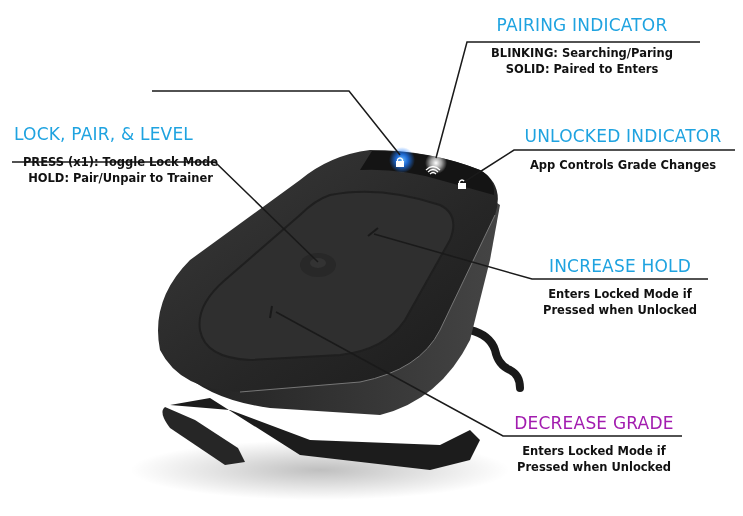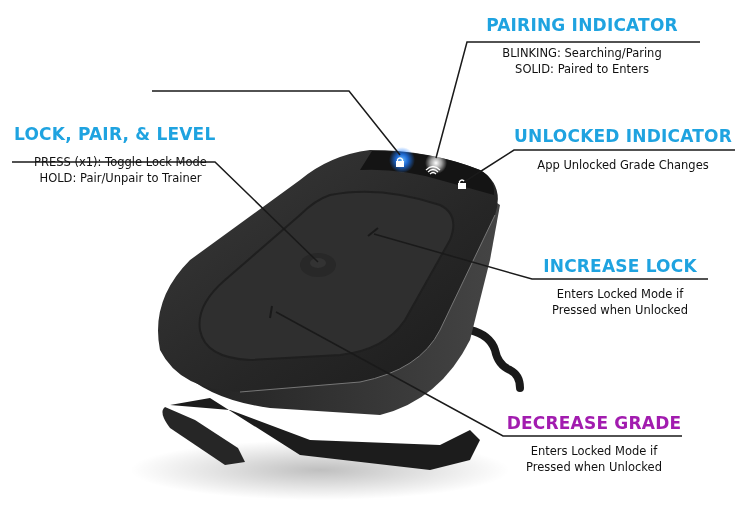--- a/index.html
+++ b/index.html
@@ -1,22 +1,22 @@
 <!DOCTYPE html>
 <html><head>
 <meta charset="utf-8">
 <style>
   html, body { margin: 0; padding: 0; background: #ffffff; }
   body { width: 743px; height: 516px; position: relative; overflow: hidden;
          font-family: "DejaVu Sans", "Liberation Sans", sans-serif; }
   .stage { position: absolute; left: 0; top: 0; width: 743px; height: 516px; }
   svg.device { position: absolute; left: 0; top: 0; width: 743px; height: 516px; }
   .label { position: absolute; text-align: center; }
-  .title { font-weight: bold; font-size: 17px; letter-spacing: 0.2px; white-space: nowrap; line-height: 20px; }
-  .desc { font-weight: normal; font-size: 11.5px; color: #111; line-height: 16px; white-space: nowrap; }
+  .title { font-weight: normal; font-size: 17px; letter-spacing: 0.2px; white-space: nowrap; line-height: 20px; }
+  .desc { font-weight: bold; font-size: 11.5px; color: #111; line-height: 16px; white-space: nowrap; }
 </style>
 </head>
 <body>
 
 <div class="stage">
 
   <svg class="device" viewBox="0 0 743 516">
     <defs>
       <radialGradient id="shadow" cx="50%" cy="50%" r="50%">
         <stop offset="0%" stop-color="#000" stop-opacity="0.25"></stop>
@@ -109,25 +109,25 @@
   <div class="label" style="left:8px; top:124px; width:225px;">
     <div class="title" style="color:#1fa3e0; text-align:left; padding-left:6px;">LOCK, PAIR, &amp; LEVEL</div>
     <div style="height:10px;"></div>
     <div class="desc">PRESS (x1): Toggle Lock Mode</div>
     <div class="desc">HOLD: Pair/Unpair to Trainer</div>
   </div>
 
   <div class="label" style="left:508px; top:126px; width:230px;">
     <div class="title" style="color:#1fa3e0;">UNLOCKED INDICATOR</div>
     <div style="height:11px;"></div>
-    <div class="desc">App Unlocked Grade Changes</div>
+    <div class="desc">App Controls Grade Changes</div>
   </div>
 
   <div class="label" style="left:530px; top:256px; width:180px;">
-    <div class="title" style="color:#1fa3e0;">INCREASE LOCK</div>
+    <div class="title" style="color:#1fa3e0;">INCREASE HOLD</div>
     <div style="height:10px;"></div>
     <div class="desc">Enters Locked Mode if</div>
     <div class="desc">Pressed when Unlocked</div>
   </div>
 
   <div class="label" style="left:502px; top:413px; width:184px;">
     <div class="title" style="color:#a21caf;">DECREASE GRADE</div>
     <div style="height:10px;"></div>
     <div class="desc">Enters Locked Mode if</div>
     <div class="desc">Pressed when Unlocked</div>

